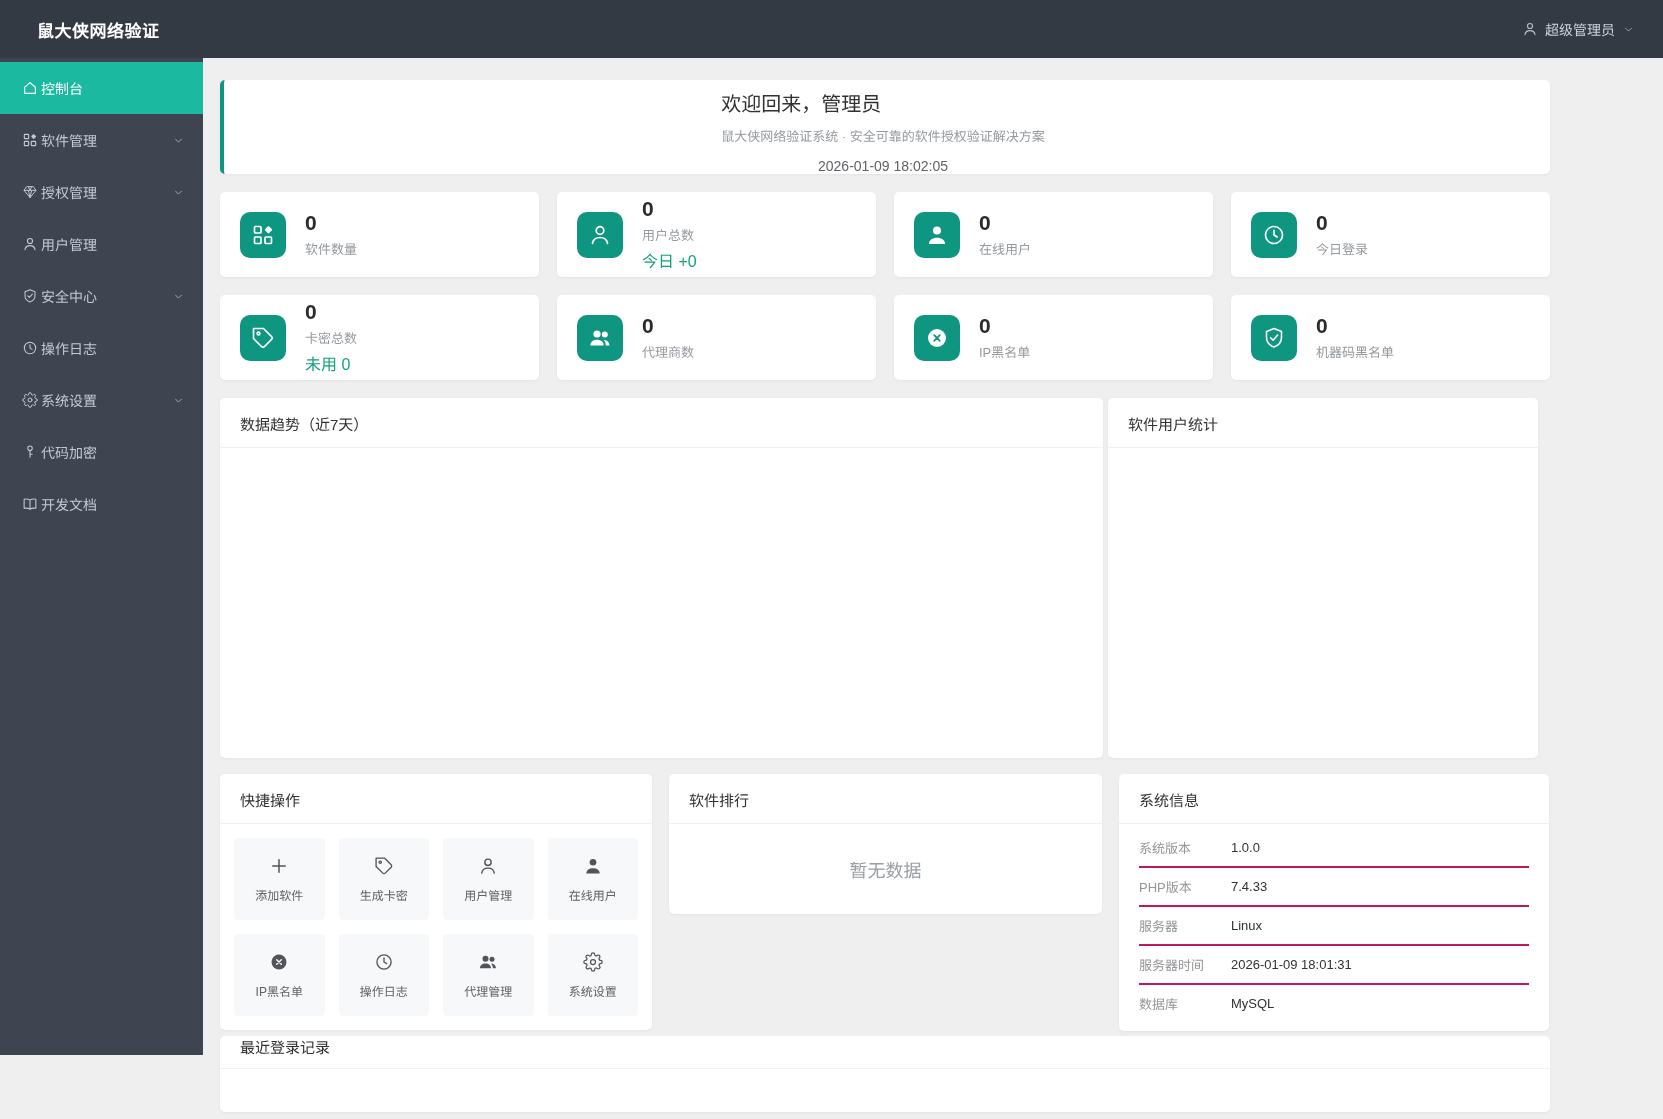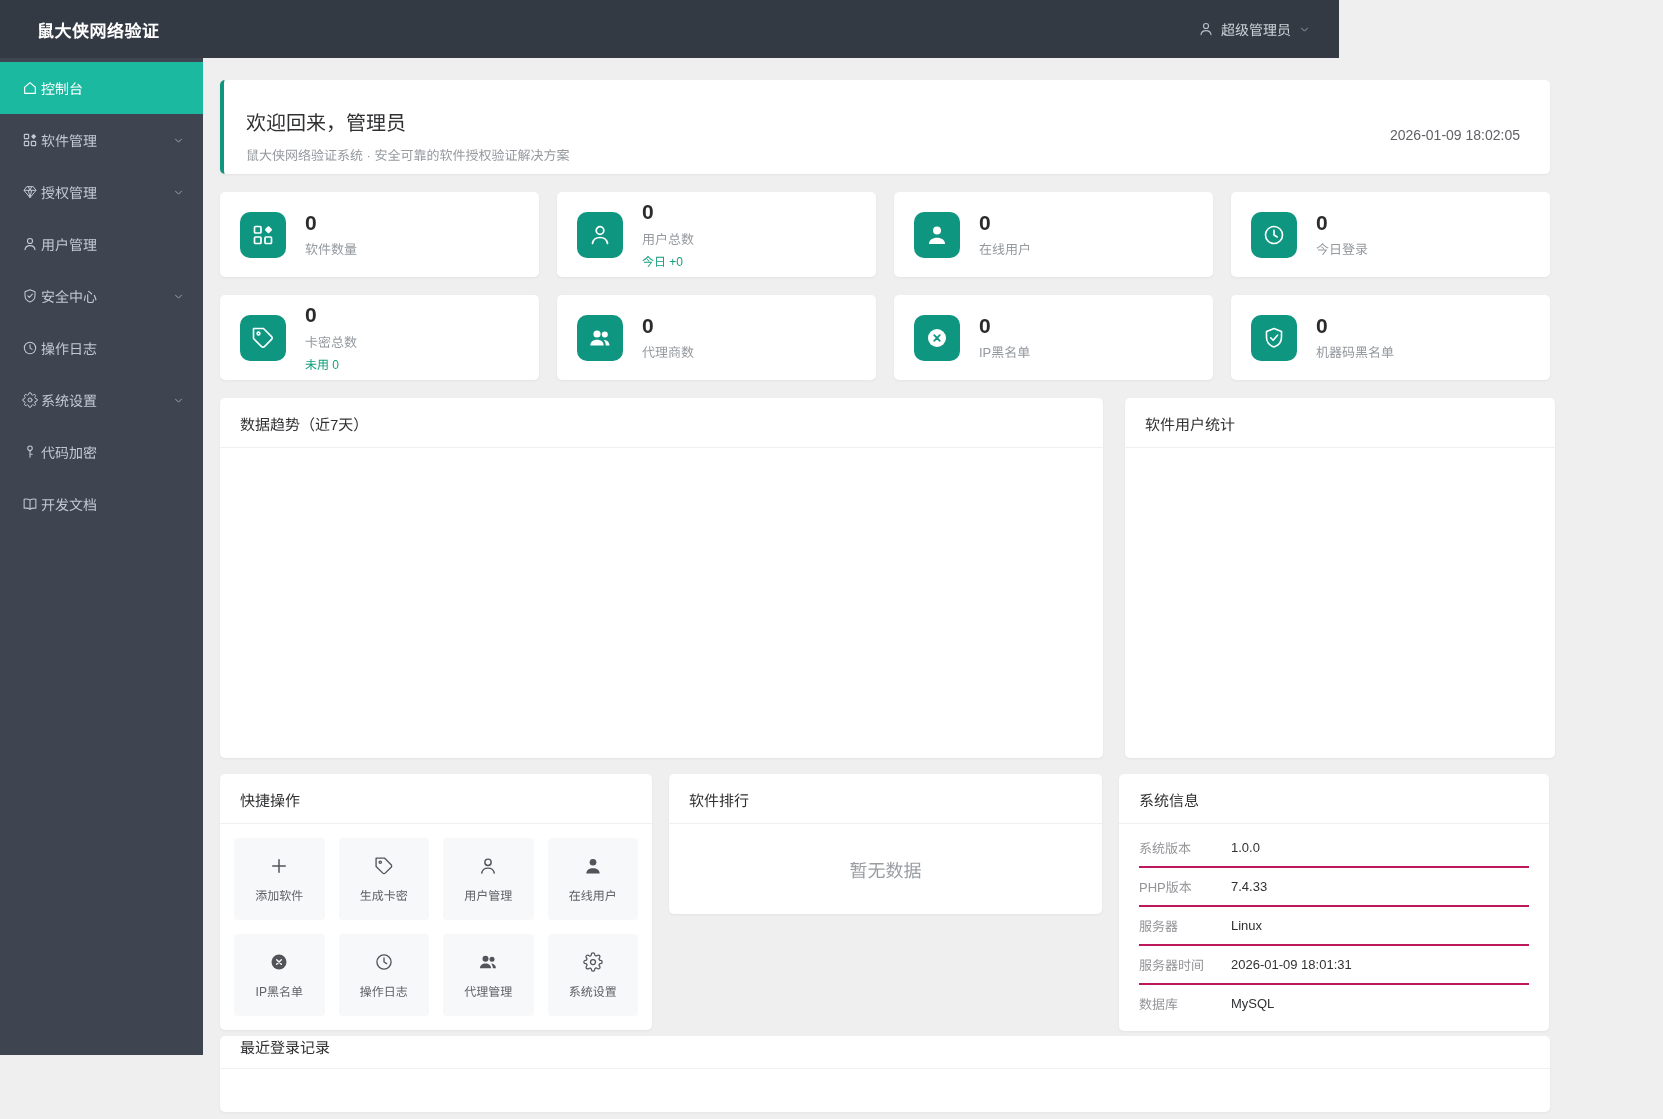--- a/index.html
+++ b/index.html
@@ -11,21 +11,21 @@
   html,body{width:1663px; height:1119px; overflow:hidden;}
   body{
     background:var(--page-bg);
     font-family:"Liberation Sans","DejaVu Sans",sans-serif;
     position:relative; color:var(--text);
   }
   svg.ic{display:inline-block; vertical-align:middle;}
 
   
   .app-header{
-    position:absolute; top:0; left:0; width:1339px; height:58px;
+    position:absolute; top:0; left:0; width:1663px; height:58px;
     background:var(--header-bg); display:flex; align-items:center;
     justify-content:space-between; z-index:5;
   }
   .logo{padding-left:37px; color:#fff; font-size:17px; font-weight:bold; letter-spacing:.5px;}
   .user-menu{display:flex; align-items:center; gap:7px; color:#ccd0d7; font-size:14px; padding-right:28px; cursor:pointer;}
   .user-menu .ic{width:16px; height:16px; color:#b9bec6;}
   .user-menu .chev{width:13px; height:13px; color:#9aa0a8;}
 
   
   .sidebar{
@@ -47,42 +47,43 @@
   .panel{background:#fff; border-radius:5px; box-shadow:0 1px 3px rgba(0,0,0,.05);}
   .panel-title{
     font-size:15px; font-weight:500; color:var(--text);
     padding:15px 20px 13px; border-bottom:1px solid #f0f0f0;
   }
 
   
   .welcome{
     width:1330px; height:94px; border-left:4px solid var(--accent);
     display:flex; align-items:center; justify-content:space-between;
-    padding:16px 30px 0 22px;
+    padding:8px 30px 0 22px;
+    flex-direction:column;
   }
   .w-title{font-size:20px; color:var(--text);}
   .w-sub{font-size:13px; color:#969a9f; margin-top:9px;}
   .w-time{font-size:14px; color:#606266;}
 
   
   .stats{width:1330px; display:grid; grid-template-columns:repeat(4,1fr); gap:18px; margin-top:18px;}
   .stat-card{height:85px; display:flex; align-items:center; gap:19px; padding:0 20px;}
   .tile{
     width:46px; height:46px; border-radius:10px; background:var(--accent);
     color:#fff; display:flex; align-items:center; justify-content:center;
     flex:none; --cut:var(--accent);
   }
   .tile .ic{width:24px; height:24px;}
   .stat-num{font-size:21px; font-weight:bold; color:#2b2b2b; line-height:1.15;}
   .stat-label{font-size:13px; color:#959a9f; margin-top:4px;}
-  .stat-sub{font-size:12px; color:var(--success); margin-top:4px;}
+  .stat-sub{font-size:16px; color:var(--success); margin-top:4px;}
   .stat-sub:empty{display:none;}
 
   
-  .charts{width:1330px; display:grid; grid-template-columns:883px 430px; gap:22px; margin-top:18px;}
+  .charts{width:1330px; display:grid; grid-template-columns:883px 430px; gap:5px; margin-top:18px;}
   .chart-panel{height:360px;}
   .chart-body{height:312px;}
 
   
   .bottom{width:1330px; display:grid; grid-template-columns:432px 433px 430px; gap:17px; margin-top:16px; align-items:start;}
   .qa-grid{padding:14px; display:grid; grid-template-columns:repeat(4,1fr); gap:14px;}
   .qa-tile{
     height:82px; background:#f7f8fa; border-radius:4px; cursor:pointer;
     display:flex; flex-direction:column; align-items:center; justify-content:center; gap:10px;
     --cut:#f7f8fa;

